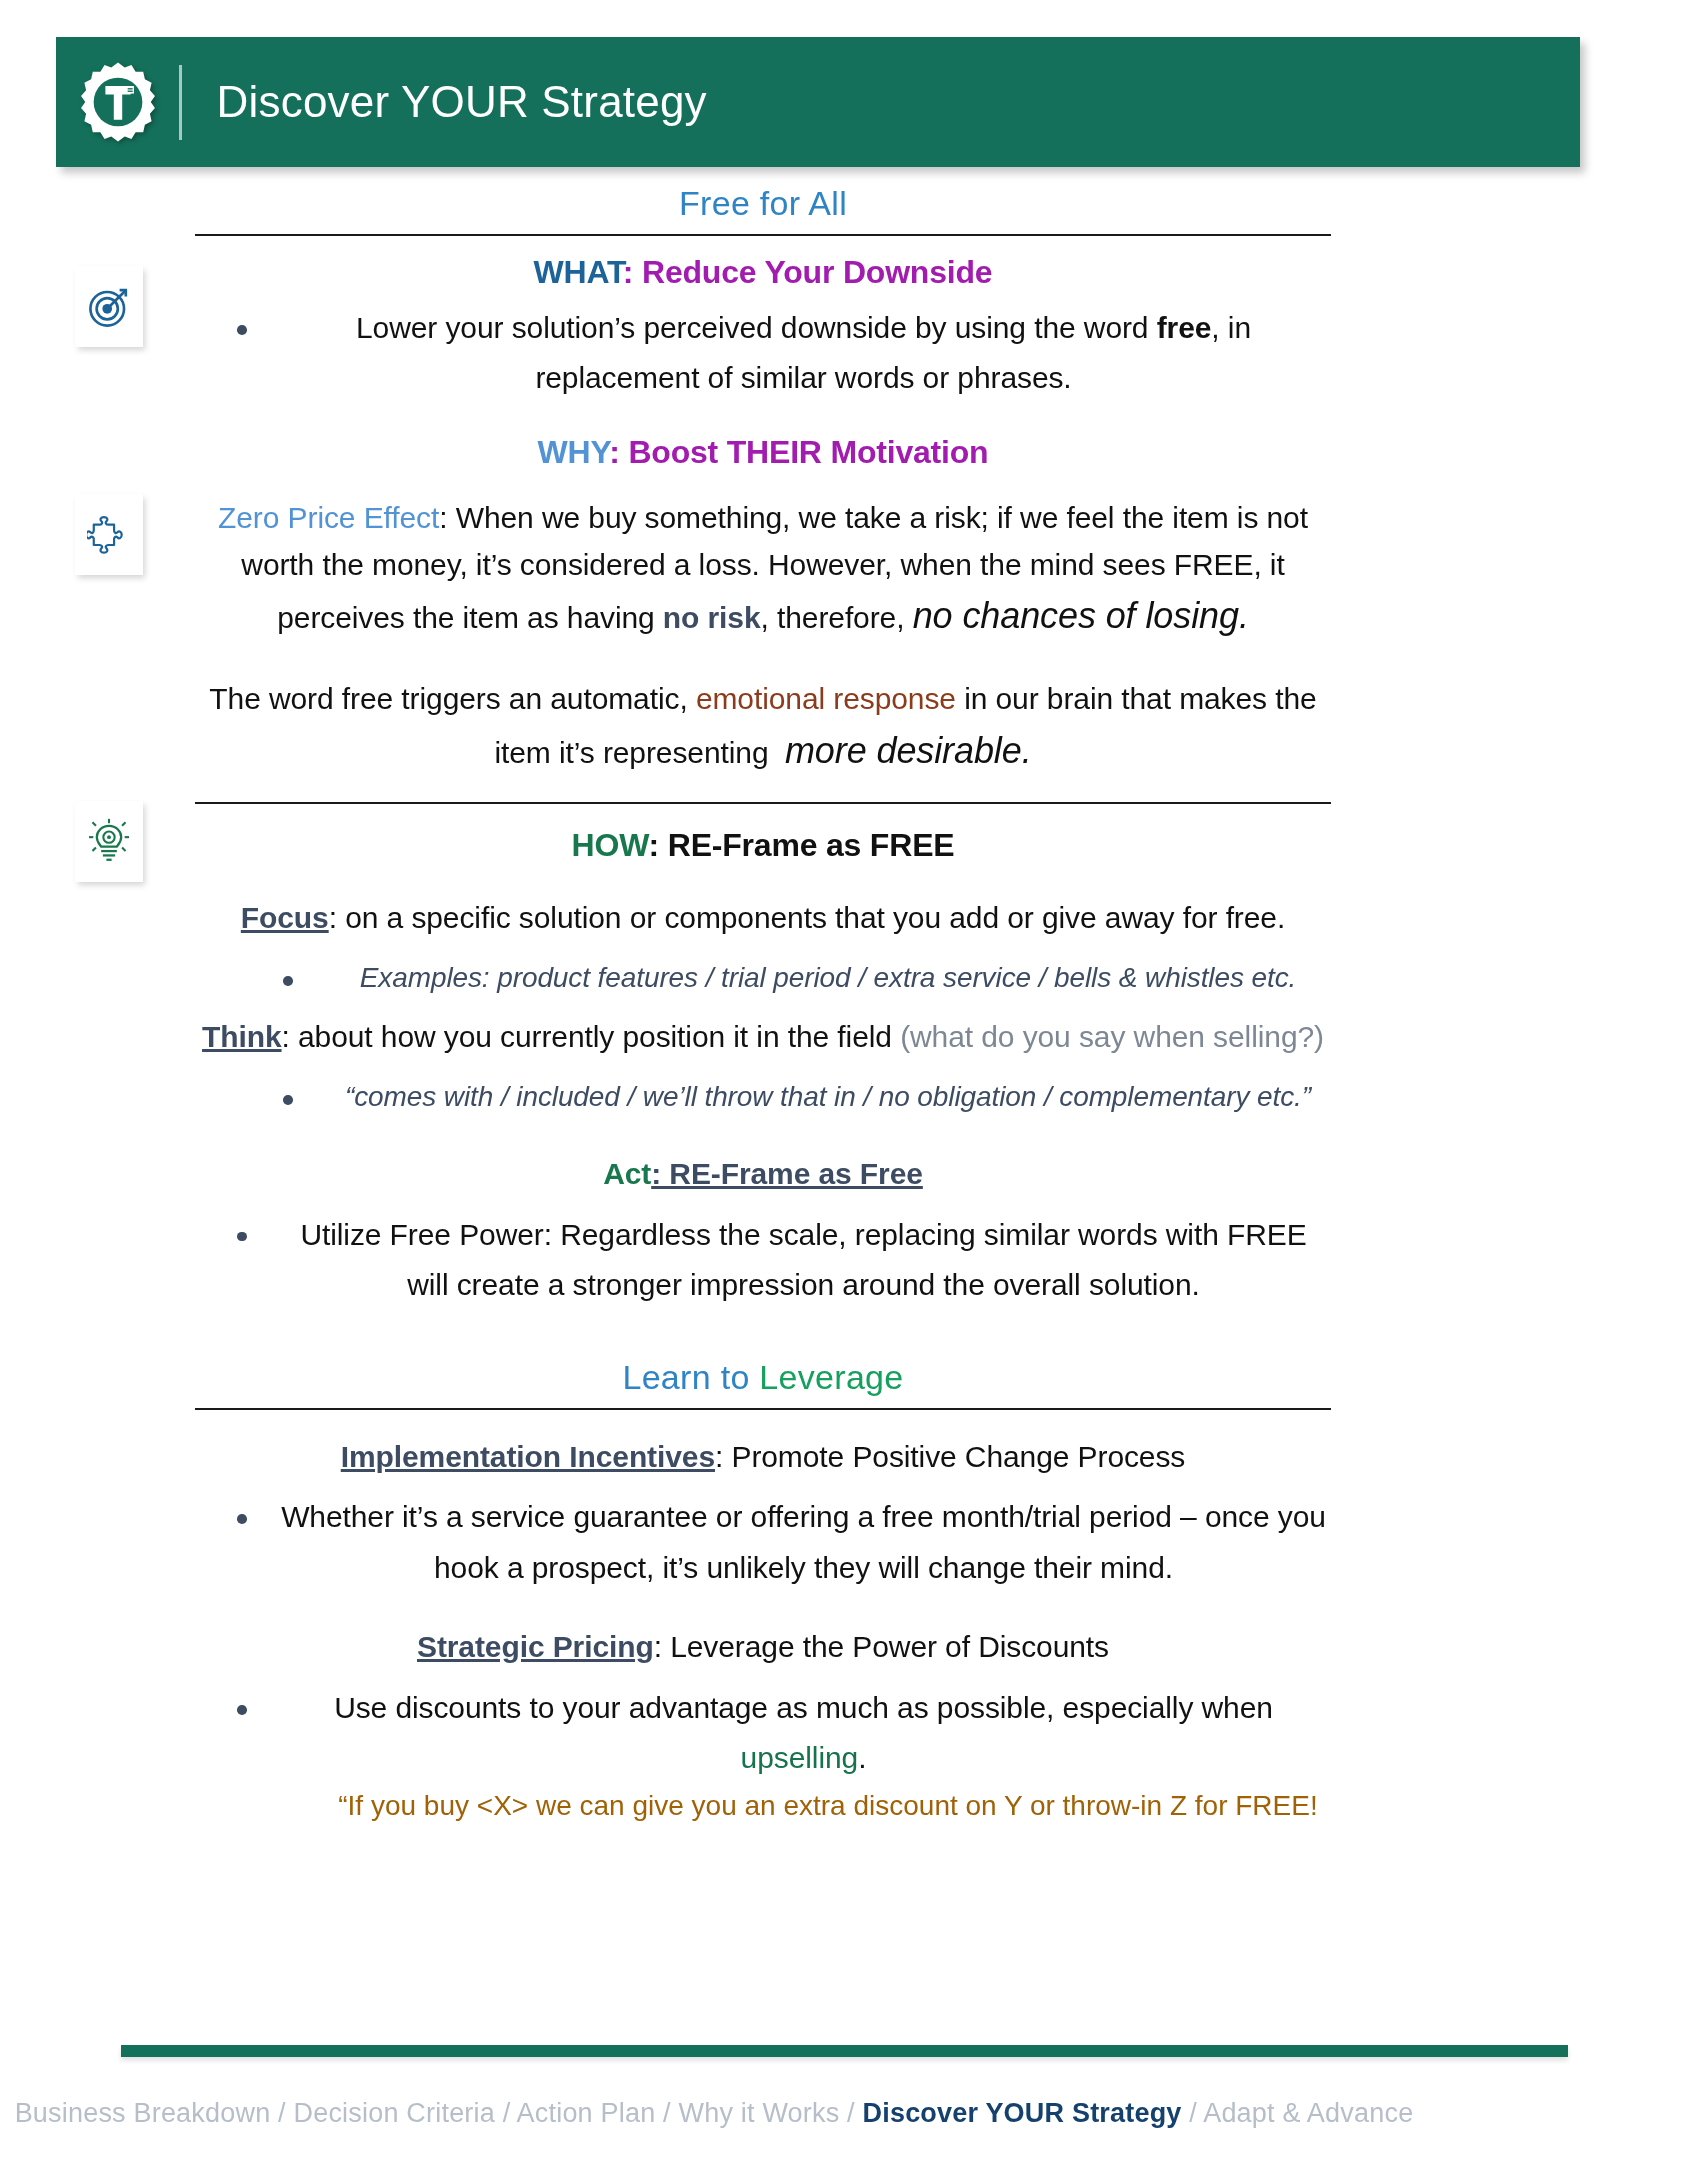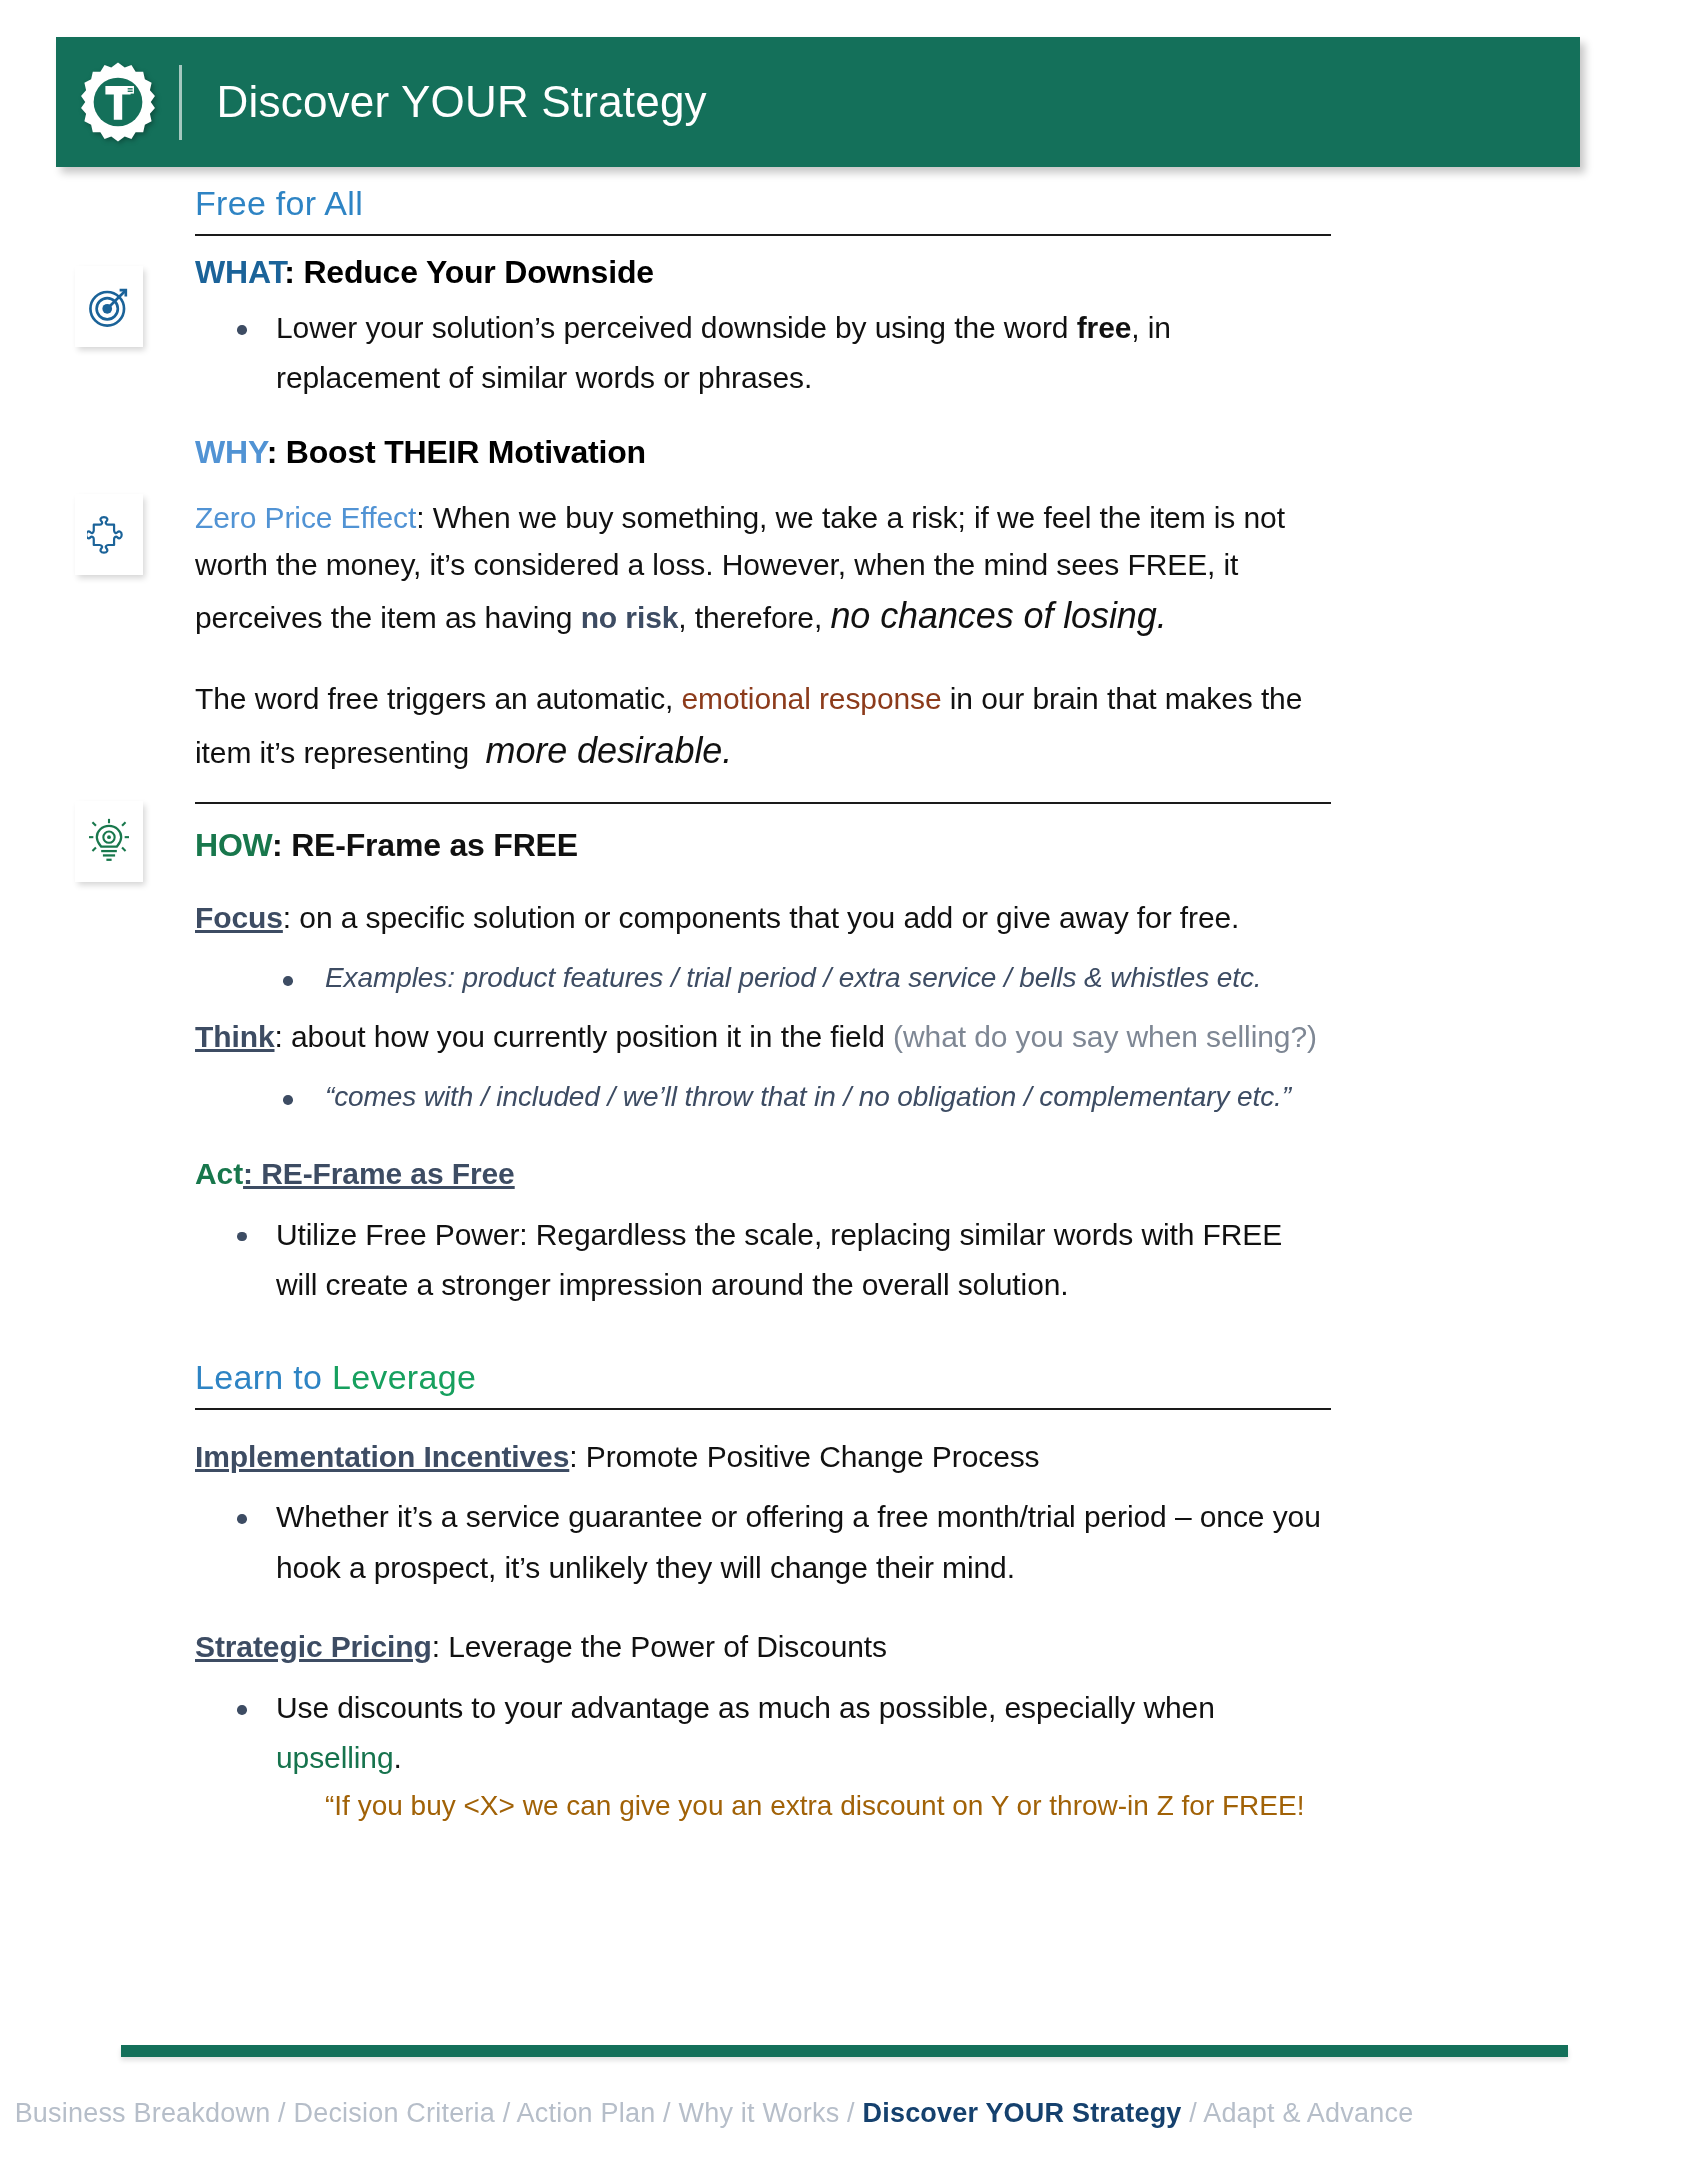--- a/index.html
+++ b/index.html
@@ -49,20 +49,21 @@
     line-height:1;
     white-space:nowrap;
     font-family:"Liberation Sans", sans-serif;
   }
 
   
   .content{
     position:absolute;
     left:0; top:167px;
     width:1498px;
+    text-align:center;
   }
   .row{ position:relative; }
 
   .gutter-icon{
     position:absolute;
     left:75px;
     width:68px; height:81px;
     background:#ffffff;
     box-shadow:2.6px 3.5px 6.1px rgba(0,0,0,0.17);
     display:flex; align-items:center; justify-content:center;
@@ -99,21 +100,21 @@
     font-size:32px;
     line-height:1.15;
     font-weight:700;
     color:#3D4C63;
     letter-spacing:-0.2px;
   }
   .k-what{ color:#1B6399; }
   .k-why { color:#5193D4; }
   .k-how { color:#18774C; }
   .k-black{ color:#111111; }
-  .k-slate{ color:#000000; }
+  .k-slate{ color:#a21caf; }
 
   
   p.para{
     margin:0;
     font-size:30px;
     line-height:1.58;
     color:#111111;
     letter-spacing:-0.1px;
   }
 

